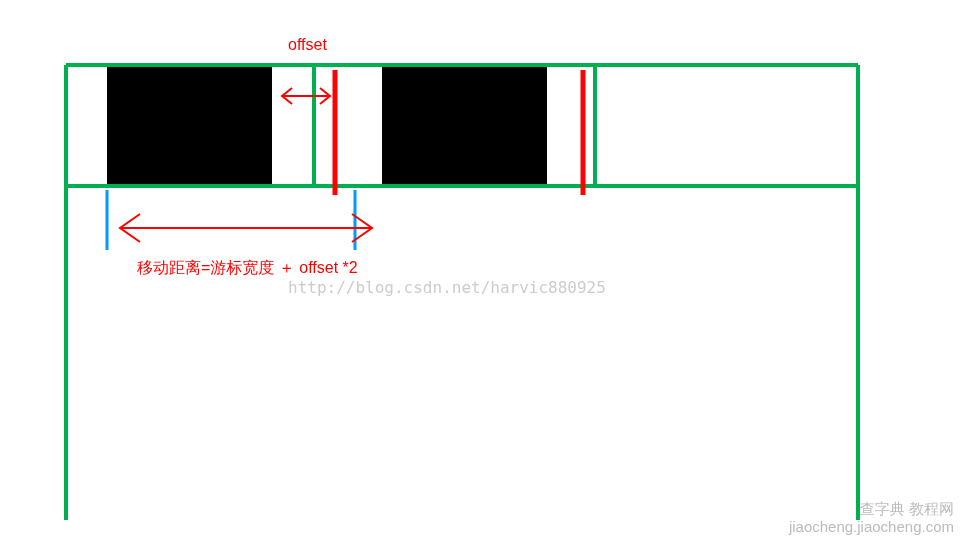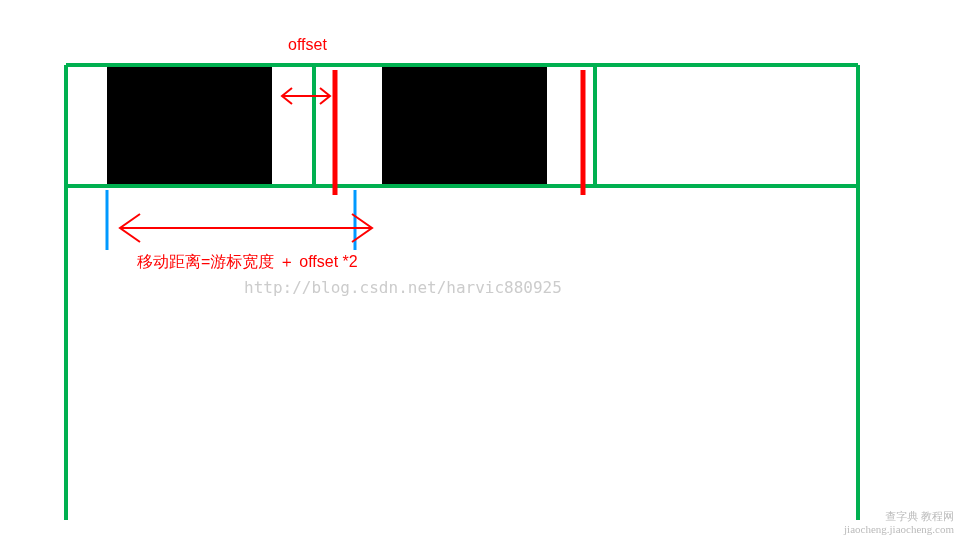--- a/index.html
+++ b/index.html
@@ -15,30 +15,30 @@
   .label {
     position: absolute;
     color: #ff0000;
     font-size: 16px;
   }
   .watermark-url {
     position: absolute;
     color: #cccccc;
     font-size: 16px;
     font-family: monospace;
+    margin-left: 44px;
   }
   .watermark-corner {
     position: absolute;
     right: 6px;
     bottom: 4px;
     color: #bbbbbb;
-    font-size: 11px;
+    font-size: 15px;
     text-align: right;
     line-height: 1.2;
-    font-family: Liberation Serif, serif;
   }
   svg { position: absolute; left: 0; top: 0; }
 </style>
 </head>
 <body>
 
 <svg width="960" height="540">
 
   <rect x="107" y="67" width="165" height="119" fill="#000000"></rect>
   <rect x="382" y="67" width="165" height="119" fill="#000000"></rect>
@@ -63,18 +63,18 @@
 
   <line x1="107" y1="190" x2="107" y2="250" stroke="#0099ff" stroke-width="3"></line>
   <line x1="355" y1="190" x2="355" y2="250" stroke="#0099ff" stroke-width="3"></line>
 
   <line x1="120" y1="228" x2="372" y2="228" stroke="#ff0000" stroke-width="2"></line>
   <polyline points="140,214 120,228 140,242" fill="none" stroke="#ff0000" stroke-width="2"></polyline>
   <polyline points="352,214 372,228 352,242" fill="none" stroke="#ff0000" stroke-width="2"></polyline>
 </svg>
 
 <div class="label" style="left:280px; top:36px;margin-left:8px;">offset</div>
-<div class="label" style="left:137px; top:252px;">移动距离=游标宽度 ＋ offset *2</div>
+<div class="label" style="left:137px; top:258px;">移动距离=游标宽度 ＋ offset *2</div>
 <div class="watermark-url" style="left:244px; top:278px;">http://blog.csdn.net/harvic880925</div>
 <div class="watermark-corner">
   <div>查字典 教程网</div>
   <div>jiaocheng.jiaocheng.com</div>
 </div>
 
 </body></html>

